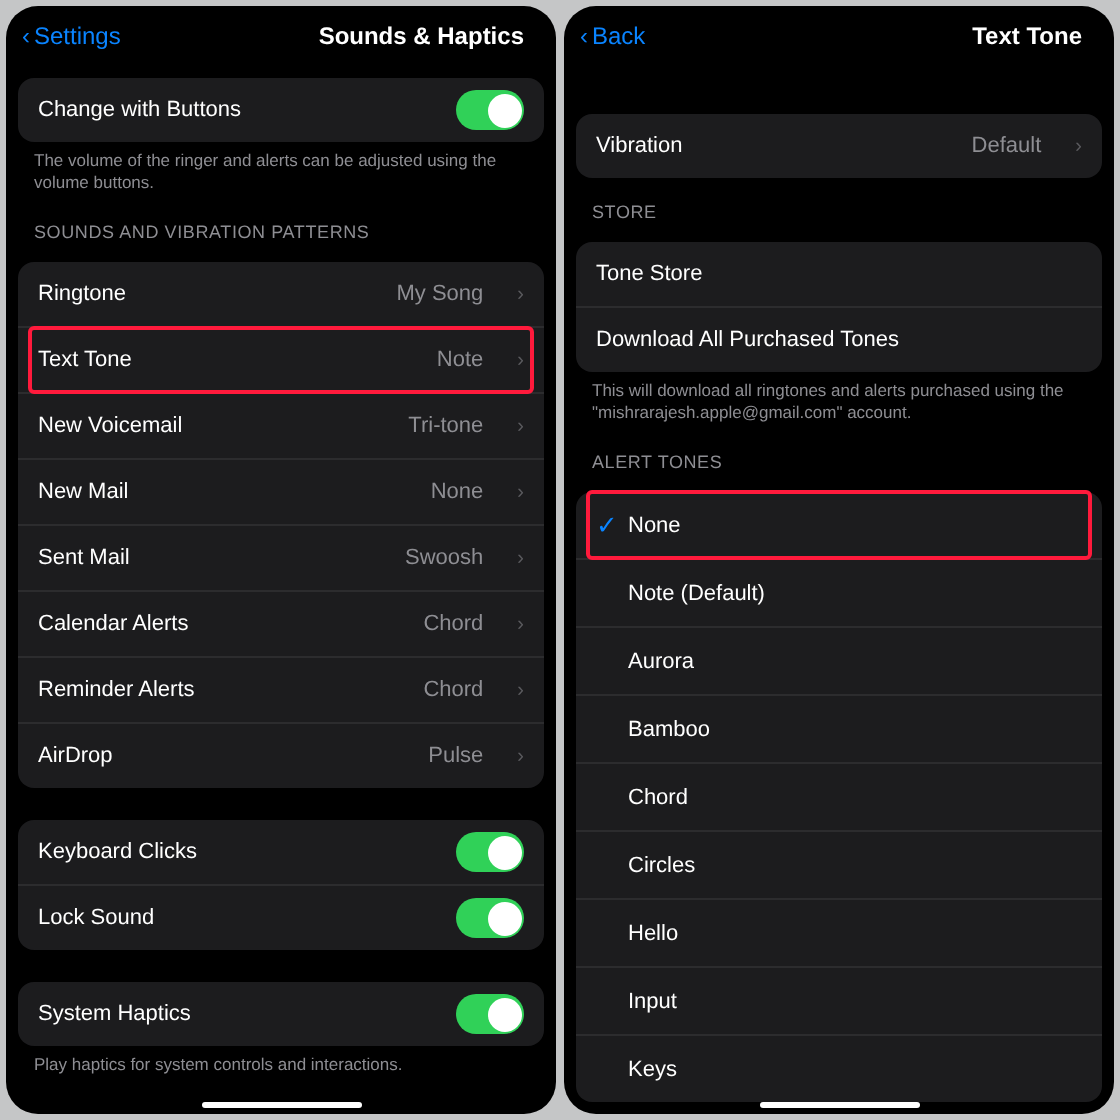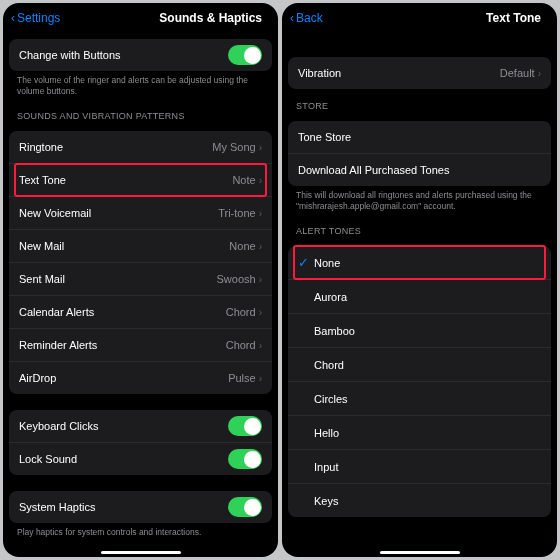--- a/index.html
+++ b/index.html
@@ -8,21 +8,21 @@
 .phone.left{left:3px}
 .phone.right{left:282px}
 .hdr{display:flex;align-items:center;height:30px;padding:0 8px;position:relative}
 .hdr .back{color:#0a84ff;font-size:12px;display:flex;align-items:center;gap:2px}
 .hdr .title{position:absolute;left:0;right:16px;text-align:right;font-weight:600;font-size:12px;pointer-events:none}
 .scroll{height:520px;overflow:hidden}
 .group{margin:6px 6px 0 6px;background:#1c1c1e;border-radius:8px}
 .row{display:flex;align-items:center;justify-content:space-between;padding:0 10px;height:32px;border-bottom:1px solid #2c2c2e;position:relative}
 .row:last-child{border-bottom:none}
 .row .lbl{color:#fff;font-size:11px}
-.row .val{color:#8e8e93;font-size:11px;display:flex;align-items:center;gap:3px}
+.row .val{color:#8e8e93;font-size:11px;display:flex;align-items:center;gap:17px}
 .chev{color:#5a5a5e;font-size:10px}
 .sect{color:#8e8e93;font-size:9px;letter-spacing:0.3px;padding:12px 14px 4px 14px;text-transform:uppercase}
 .foot{color:#8e8e93;font-size:8.5px;padding:4px 2px 2px 14px;line-height:1.3}
 .toggle{width:34px;height:20px;border-radius:10px;position:relative}
 .toggle.on{background:#30d158}
 .toggle .knob{position:absolute;width:17px;height:17px;background:#fff;border-radius:50%;top:1.5px}
 .toggle.on .knob{right:1.5px}
 .hl{position:absolute;left:5px;right:5px;top:-1px;bottom:-1px;border:2.5px solid #ff1a3c;border-radius:3px;pointer-events:none}
 .check{color:#0a84ff;font-size:13px;width:16px;display:inline-block}
 .tone-row{display:flex;align-items:center;padding:0 10px;height:33px;border-bottom:1px solid #2c2c2e;position:relative}
@@ -178,20 +178,24 @@
 
     <div class="sect">ALERT TONES</div>
     <div class="group">
       <div class="tone-row">
         <span class="check">✓</span>
         <span class="lbl">None</span>
         <div class="hl"></div>
       </div>
       <div class="tone-row">
             <span class="check"></span>
+            <span class="lbl">Note (Default)</span>
+          </div>
+      <div class="tone-row">
+            <span class="check"></span>
             <span class="lbl">Aurora</span>
           </div>
       <div class="tone-row">
             <span class="check"></span>
             <span class="lbl">Bamboo</span>
           </div>
       <div class="tone-row">
             <span class="check"></span>
             <span class="lbl">Chord</span>
           </div>

